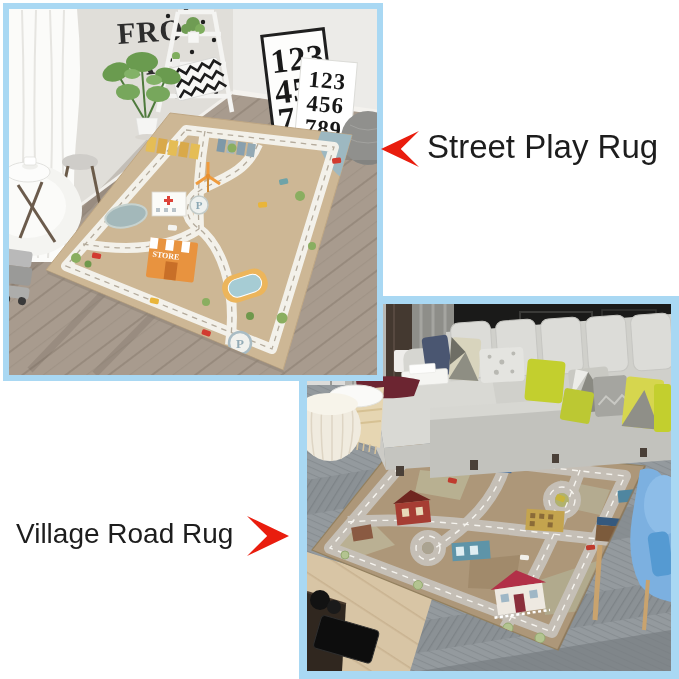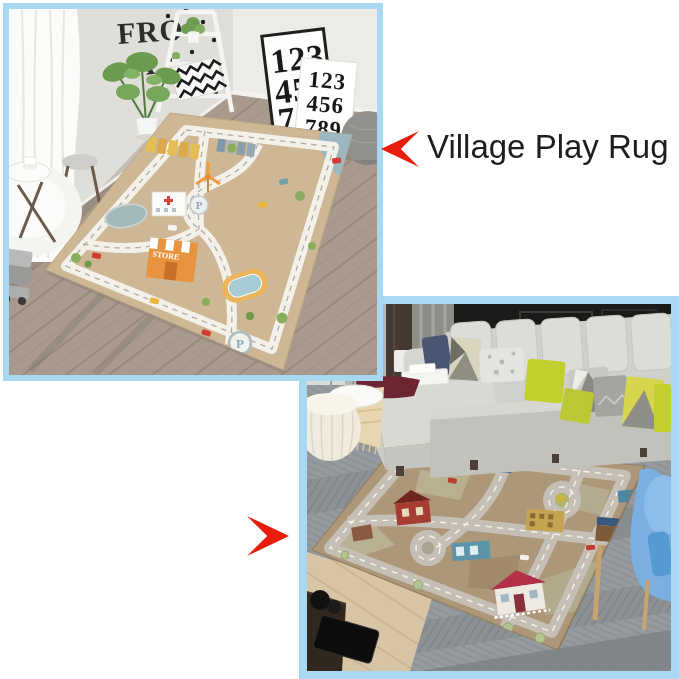--- a/index.html
+++ b/index.html
@@ -537,17 +537,18 @@
             <line x1="140" y1="342" x2="140" y2="349" stroke="#6f5b43" stroke-width="1.5"></line>
               <circle cx="140" cy="339" r="5" fill="#7aa356"></circle>
           </g>
         </g>
         <path d="M46,270 L283,370 L285,374 L48,274 Z" fill="#8e8274" opacity="0.5"></path>
       </g>
     </svg>
   </div>
 
   <div class="arrow" id="arrow-left"></div>
-  <div class="caption" id="caption-street">Village Play Rug</div>
-
+  <div class="caption" id="caption-street">Street Play Rug</div>
+
+  <div class="caption" id="caption-village">Village Road Rug</div>
   <div class="arrow" id="arrow-right"></div>
 
 </div>
 
 </body></html>

